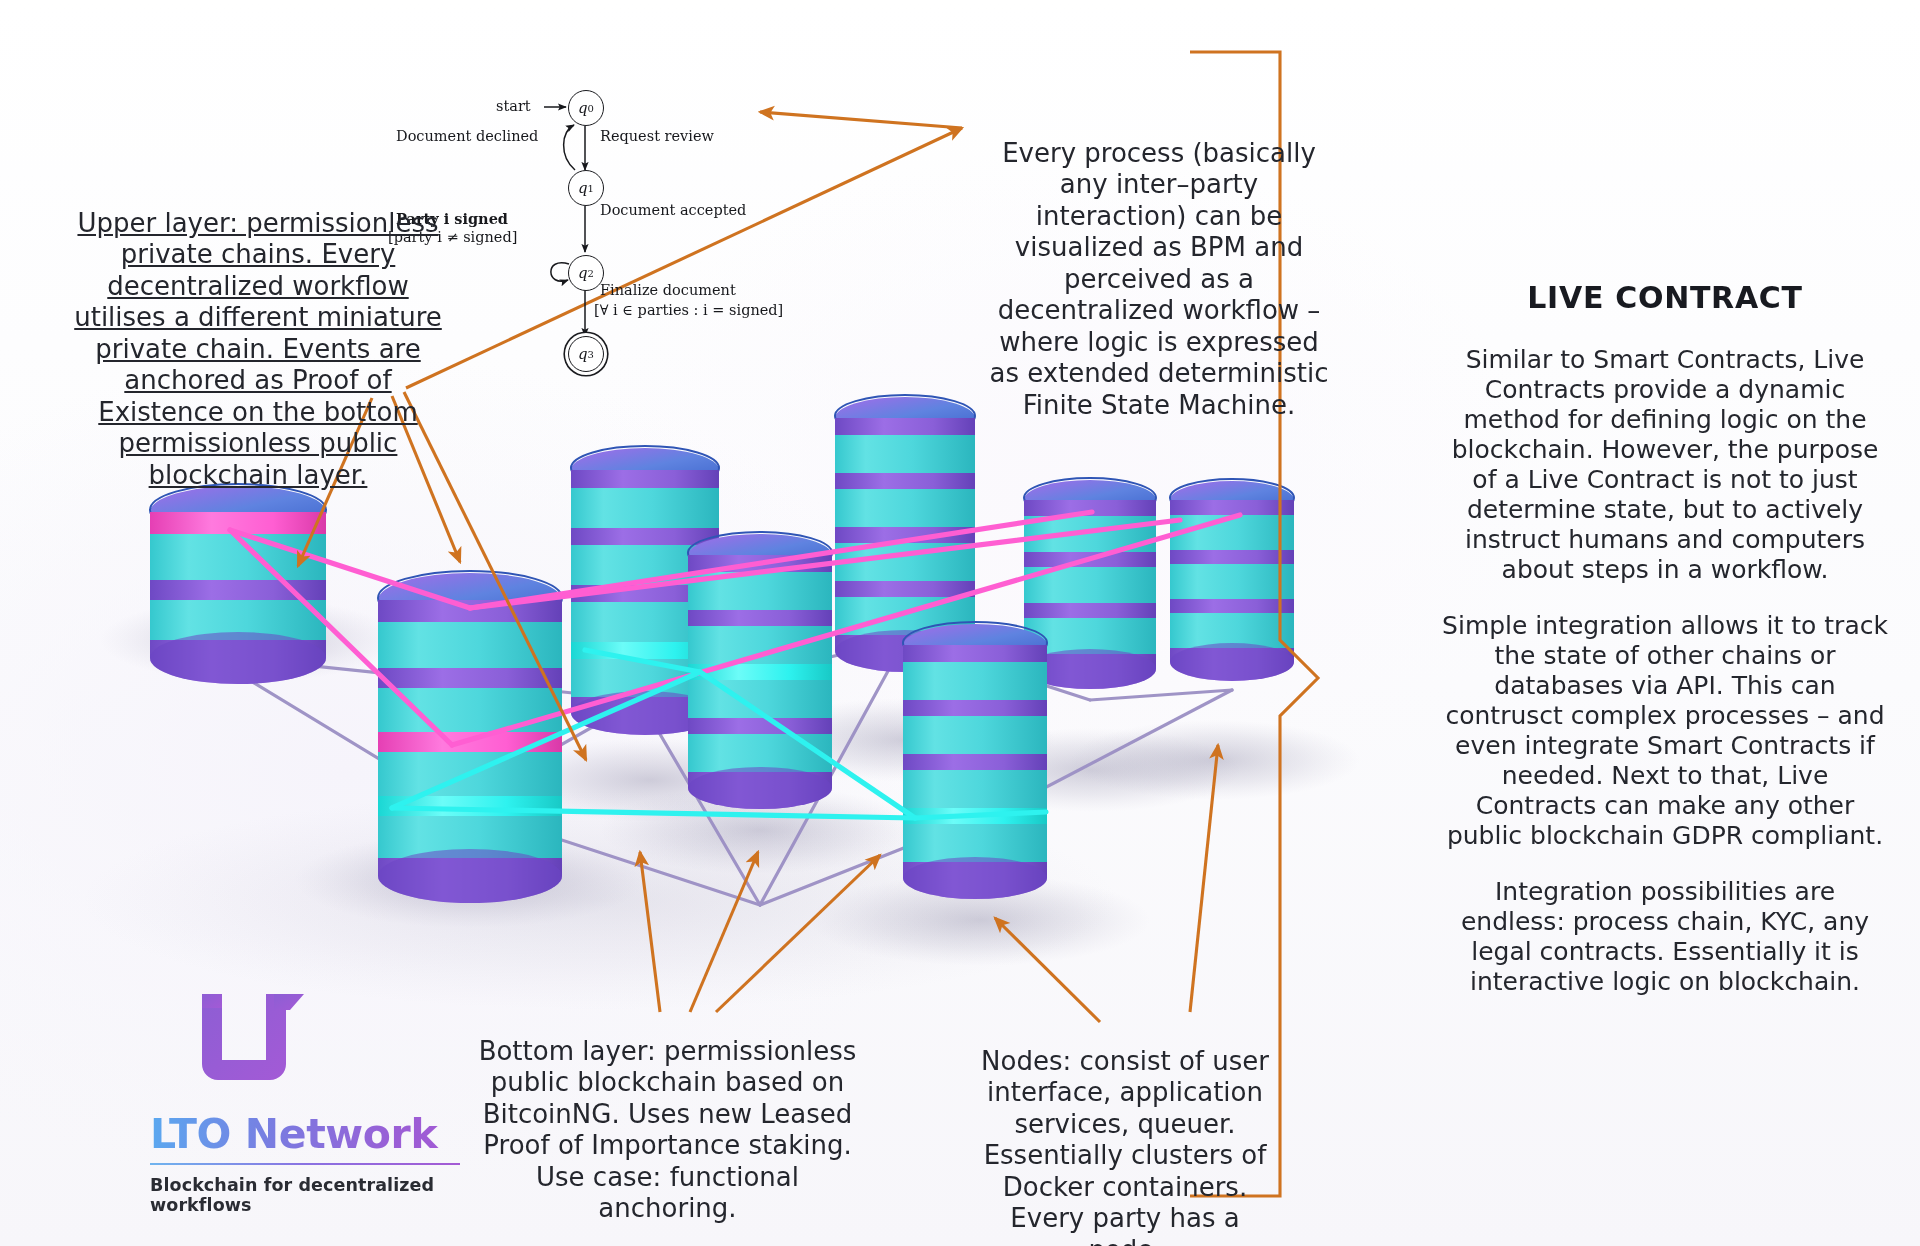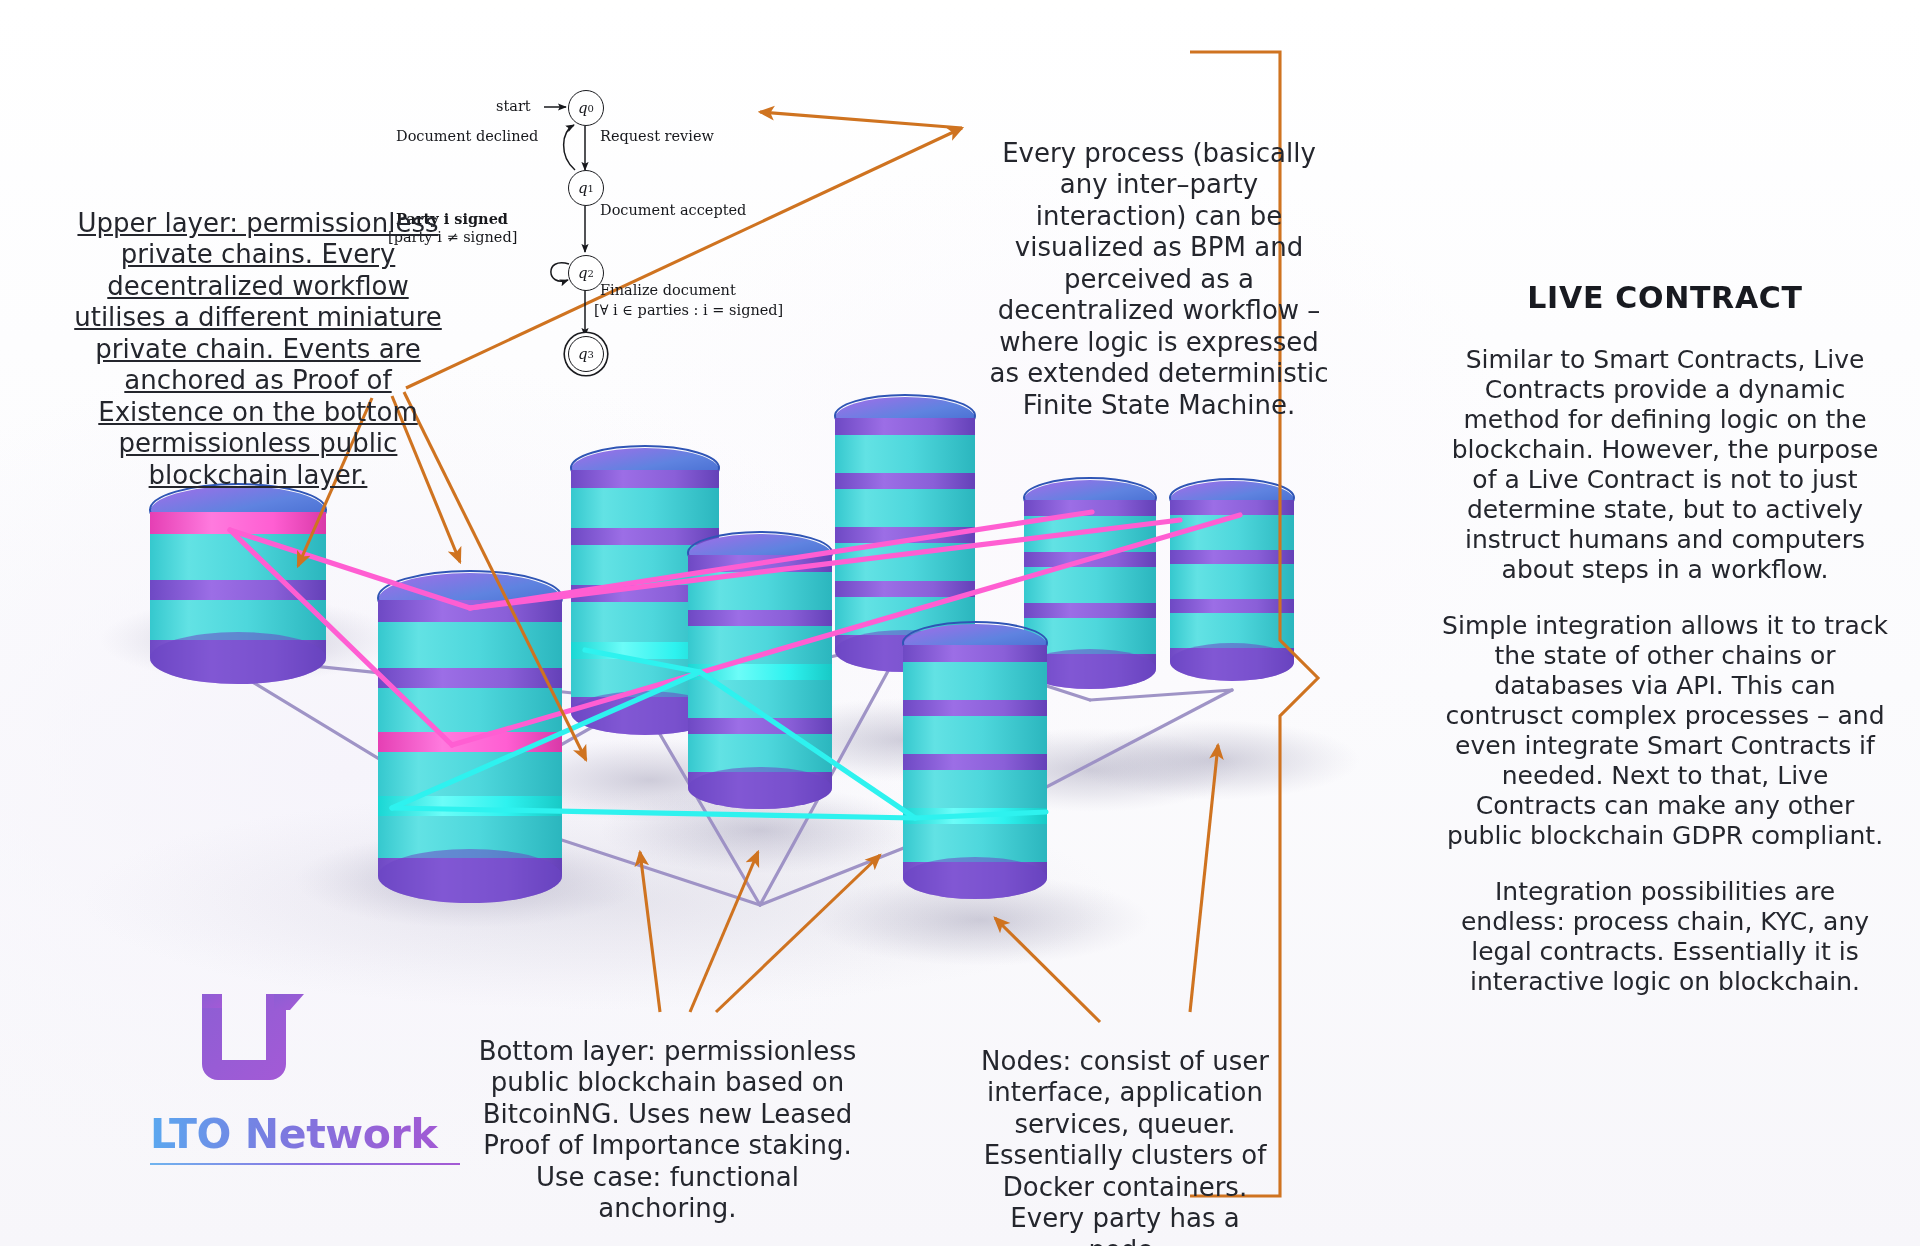--- a/index.html
+++ b/index.html
@@ -351,15 +351,16 @@
           <stop offset="0%" stop-color="#8d5ed4"></stop>
           <stop offset="100%" stop-color="#a35ad6"></stop>
         </linearGradient>
       </defs>
       <path fill="url(#gLogo)" d="M6,4 h20 v66 h44 v-66 h20 v70 a16,16 0 0 1 -16,16 h-52 a16,16 0 0 1 -16,-16 Z"></path>
       <path fill="url(#gLogo)" d="M6,4 h20 l0,14 l-20,0 Z"></path>
       <path fill="url(#gLogo)" d="M78,4 h30 l-14,16 h-16 Z"></path>
     </svg>
     <div id="logo-word">LTO Network</div>
     <div id="logo-rule"></div>
+    <div id="logo-tag">Blockchain for decentralized workflows</div>
   </div>
 
 </div>
 
 </body></html>

